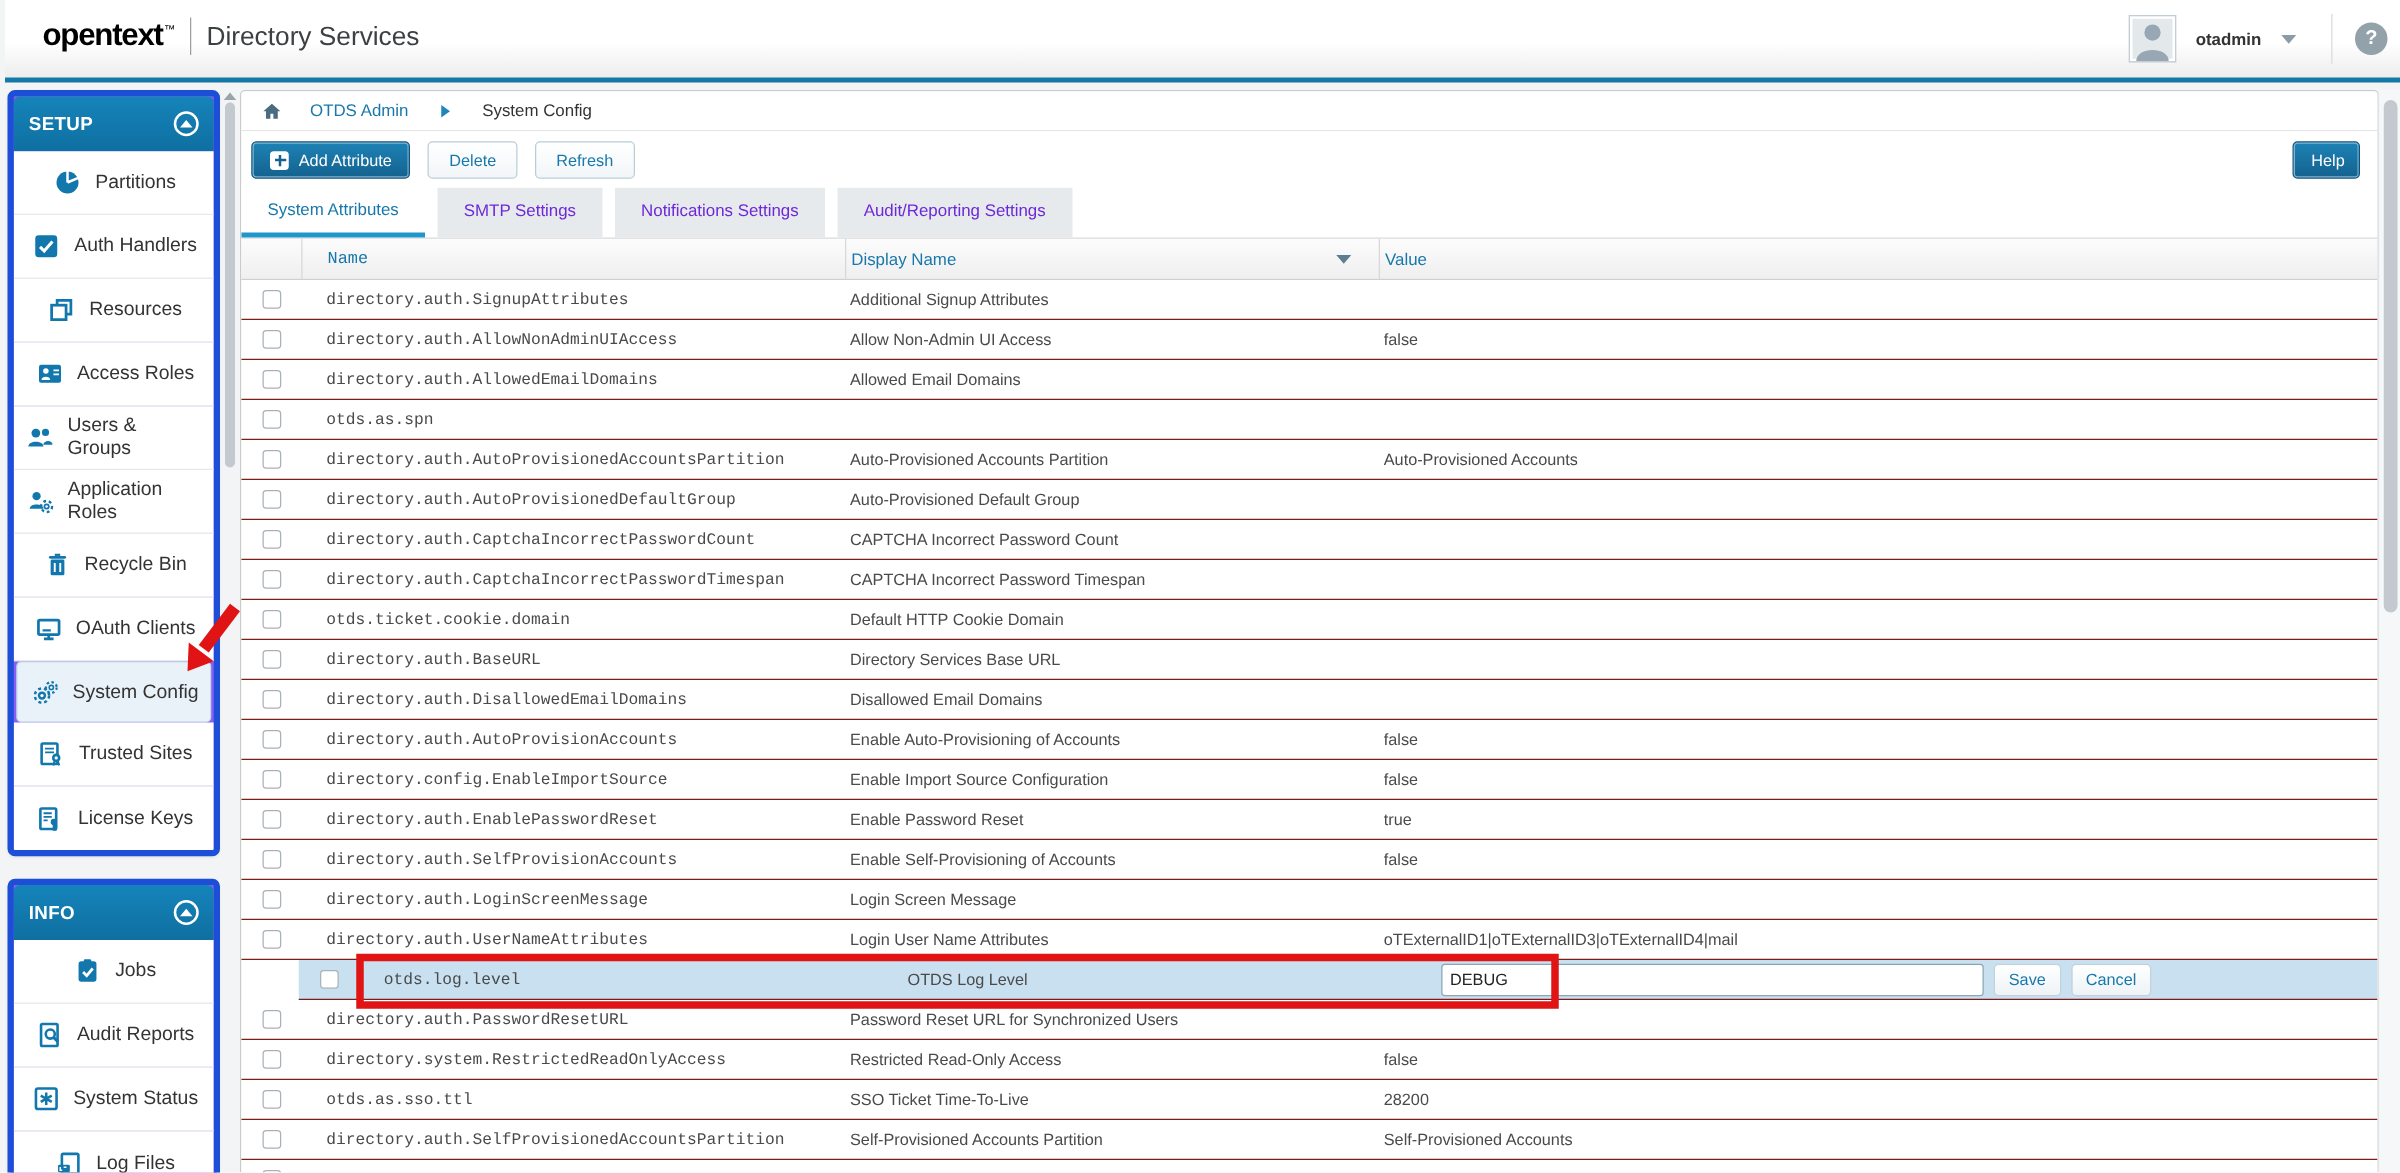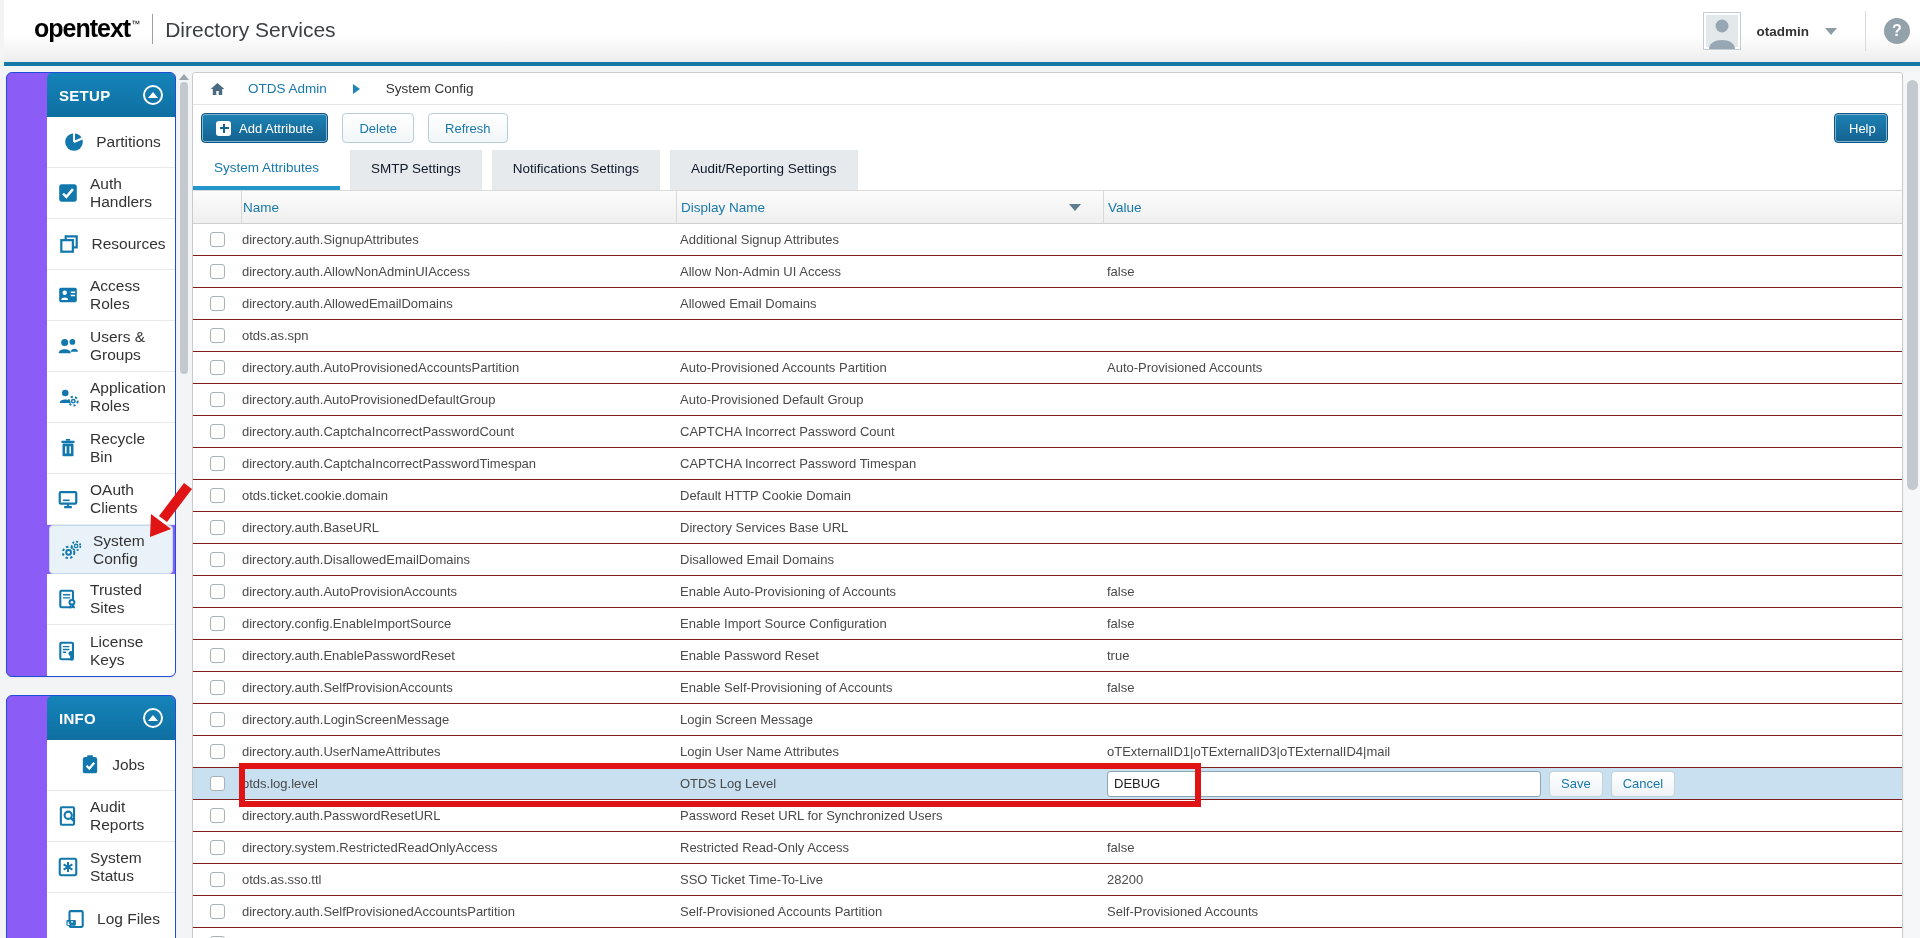--- a/index.html
+++ b/index.html
@@ -27,22 +27,22 @@
   .avatar{ width:38px; height:38px; background:#e3e8eb; border:1px solid #c3cdd4; box-shadow:0 0 0 2px #fff inset; }
   .user-name{ margin-left:16px; font-size:13.5px; font-weight:bold; color:#333; }
   .caret-down{ width:0;height:0; border-left:6px solid transparent;border-right:6px solid transparent;
     border-top:7px solid #8d9ba5; margin-left:16px; }
   .user-sep{ width:1px; height:40px; background:#d7dcdf; margin:0 18px 0 28px; }
   .help-badge{ width:26px;height:26px;border-radius:50%;background:#93a1ab;color:#fff;
     font-weight:bold;font-size:16px;text-align:center;line-height:26px; margin-right:14px;}
 
   
   .sidebar{ position:absolute; left:6px; top:72px; width:170px; }
-  .side-panel{ background:#8b5cf6; border:1px solid #1d4ed8; border-radius:6px; overflow:hidden; margin-bottom:18px;
-    box-shadow:0 1px 2px rgba(0,0,0,.06);padding-left:40px; }
+  .side-panel{ background:#8b5cf6; border:5px solid #1d4ed8; border-radius:6px; overflow:hidden; margin-bottom:18px;
+    box-shadow:0 1px 2px rgba(0,0,0,.06); }
   .side-header{ height:44px; background:linear-gradient(180deg,#1584ba,#0f6fa1); color:#fff;
     font-size:15px; font-weight:bold; display:flex; align-items:center; padding:0 12px; letter-spacing:.3px;
     border-radius:5px 5px 0 0; justify-content:space-between; cursor:pointer;}
   .collapse-circle{ width:20px;height:20px;border:2px solid #fff;border-radius:50%;
     display:flex;align-items:center;justify-content:center; }
   .collapse-circle i{ width:0;height:0;border-left:5px solid transparent;border-right:5px solid transparent;
     border-bottom:6px solid #fff; display:block; }
   .side-items{ list-style:none; }
   .side-item{ height:51px; display:flex; align-items:center; padding:0 8px 0 10px;
     border-bottom:1px solid #e7e9ea; font-size:15.5px; color:#333; cursor:pointer; background:#fff;justify-content:center;}
@@ -75,41 +75,41 @@
     box-shadow:0 0 0 1px #7fb4d2 inset; padding:0 14px; }
   .btn-light{ background:linear-gradient(180deg,#ffffff,#f2f6f8); border:1px solid #b9cdd8; color:#1878ab;
     padding:0 16px; margin-left:14px; }
   .btn-help{ position:absolute; right:14px; top:8px; width:54px; }
   .plus-doc{ width:15px;height:15px;background:#fff;border-radius:3px; margin-right:8px; position:relative;}
   .plus-doc::before,.plus-doc::after{ content:""; position:absolute; background:#14628f; }
   .plus-doc::before{ left:7px; top:3px; width:2px; height:9px; }
   .plus-doc::after{ left:3.5px; top:6.5px; width:9px; height:2px; }
 
   .tabbar{ height:40px; display:flex; background:#fff; }
-  .tab{ height:40px; line-height:38px; padding:0 21px; font-size:13.5px; color:#0f172a;
+  .tab{ height:40px; line-height:38px; padding:0 21px; font-size:13.5px; color:#6d28d9;
     background:#e7eaec; margin-right:10px; cursor:pointer; white-space:nowrap; }
   .tab.active{ background:#fff; color:#1878ab; border-bottom:4px solid #2196cb; line-height:36px; }
 
   
   .tbl-header{ height:34px; display:flex; align-items:center;
     background:linear-gradient(180deg,#fcfcfc,#efefef);
     border-top:1px solid #dadada; border-bottom:1px solid #cfcfcf;
     font-size:13.5px; color:#1878ab; }
   .col-check{ width:48px; flex:0 0 48px; display:flex; justify-content:center; align-items:center; height:100%;}
-  .col-name{ width:435px; flex:0 0 435px; padding-left:1px; height:100%; display:flex; align-items:center;}
+  .col-name{ width:435px; flex:0 0 435px; padding-left:20px; height:100%; display:flex; align-items:center;font-family:Liberation Mono, monospace;}
   .col-display{ width:427px; flex:0 0 427px; padding-left:4px; height:100%; display:flex; align-items:center; position:relative;}
   .col-value{ flex:1 1 auto; padding-left:4px; height:100%; display:flex; align-items:center; min-width:0;}
   .tbl-header .col-name,.tbl-header .col-display,.tbl-header .col-value{ border-left:1px solid #d8d8d8; }
   .sort-caret{ position:absolute; right:22px; top:13px; width:0;height:0;
     border-left:6px solid transparent;border-right:6px solid transparent;border-top:7px solid #5f7d90; }
 
   .tbl-body{ position:relative; }
   .trow{ height:32px; display:flex; align-items:stretch; border-bottom:1px solid #7f1d1d;
     font-size:13px; color:#4a4a4a; background:#fff; }
-  .trow.editing{ background:#c8e0f0; }
+  .trow.editing{ background:#c8e0f0;margin-left:46px; }
   .checkbox{ width:15px; height:15px; border:1px solid #a9b2b8; border-radius:3px; background:#fff; cursor:pointer; }
   .cell-text{ white-space:nowrap; overflow:hidden; text-overflow:ellipsis; }
 
   .edit-wrap{ display:flex; align-items:center; width:100%; }
   .edit-input{ width:434px; height:26px; border:1px solid #8aa5b5; border-radius:3px; background:#fff;
     font-family:"Liberation Sans",sans-serif; font-size:13px; color:#222; padding:0 6px; outline:none; }
   .btn-mini{ height:26px; background:linear-gradient(180deg,#ffffff,#eef3f6); border:1px solid #c0d2dc;
     border-radius:4px; color:#1878ab; font-size:13px; padding:0 11px; margin-left:8px; cursor:pointer;
     font-family:"Liberation Sans",sans-serif;}
 

